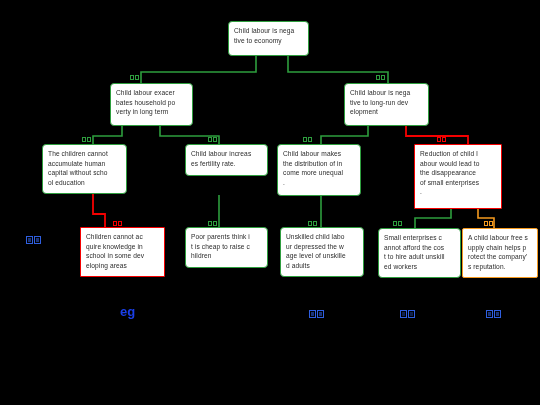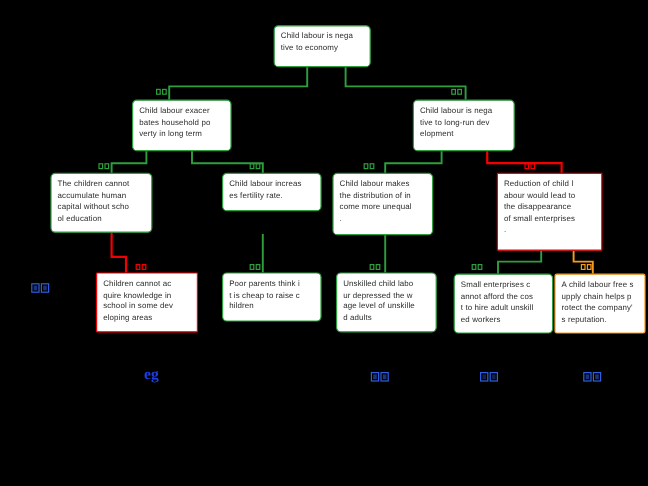--- a/index.html
+++ b/index.html
@@ -73,21 +73,20 @@
     letter-spacing: 0.5px;
     white-space: nowrap;
   }
   .label-eg {
     position: absolute;
     color: #1a3fe8;
     font-size: 13px;
     font-weight: bold;
     line-height: 14px;
     white-space: nowrap;
-    font-family: Liberation Serif, serif;
   }
   .tofu {
     display: inline-block;
     width: 7px;
     height: 8px;
     margin-right: 1px;
     border: 1px solid currentColor;
     box-sizing: border-box;
     vertical-align: middle;
     position: relative;

